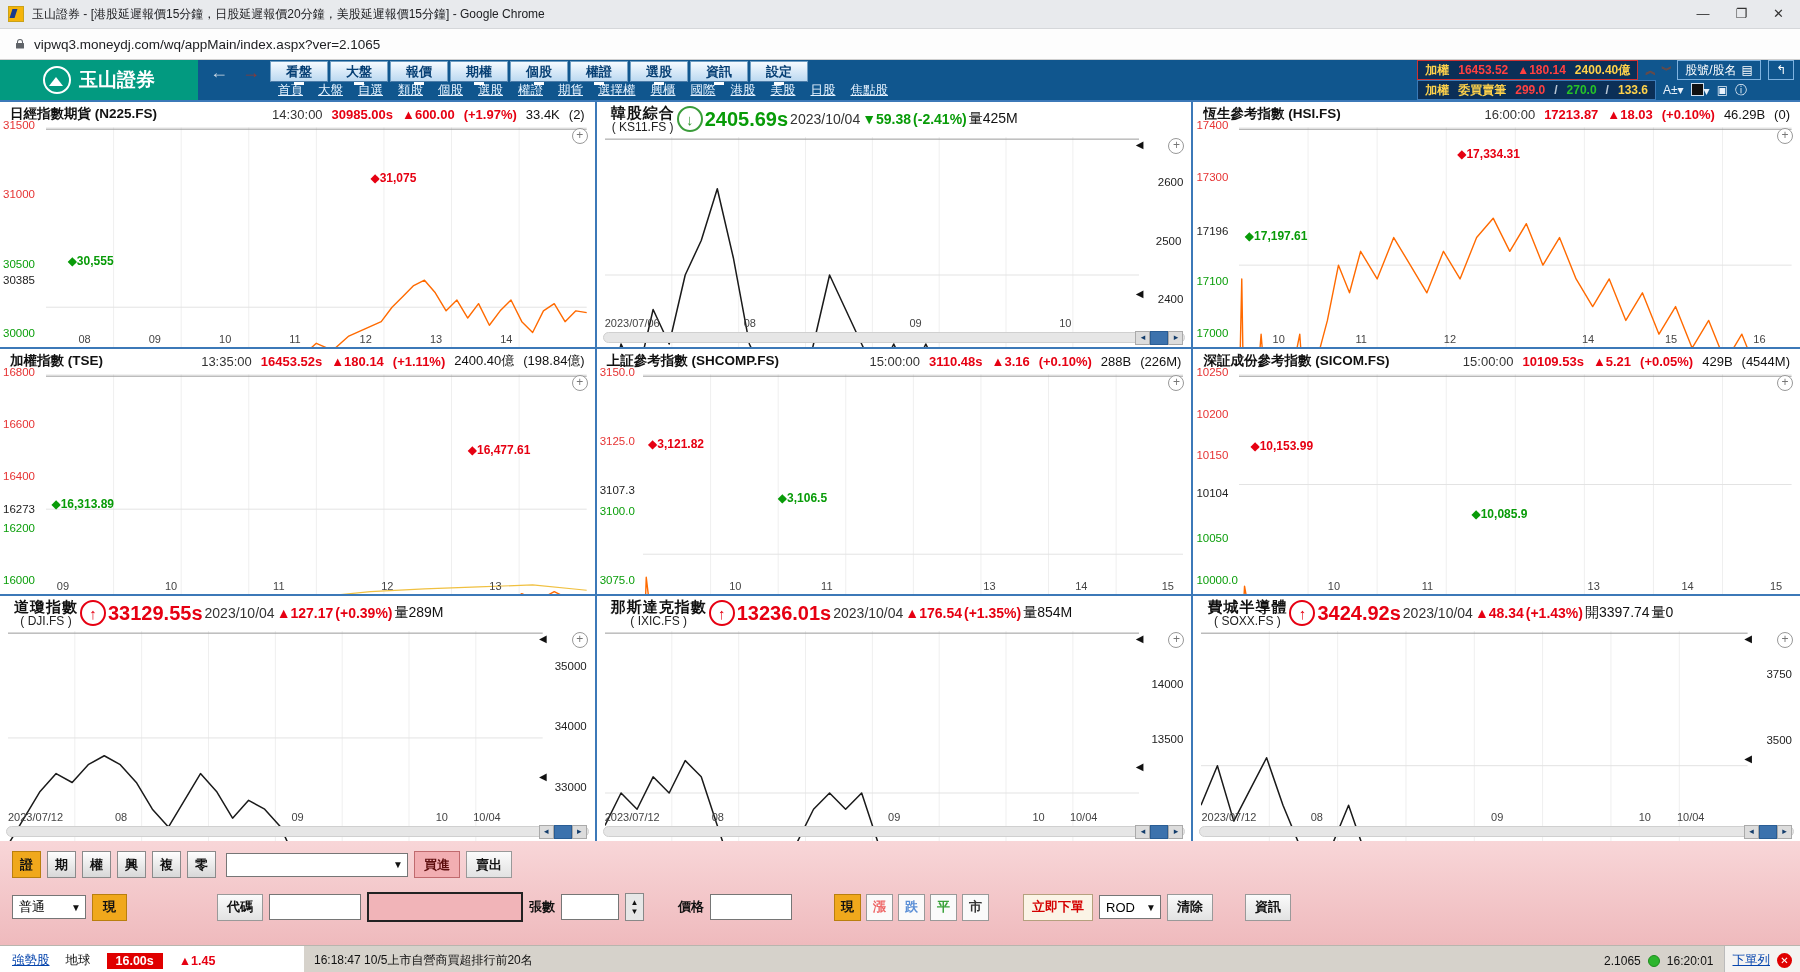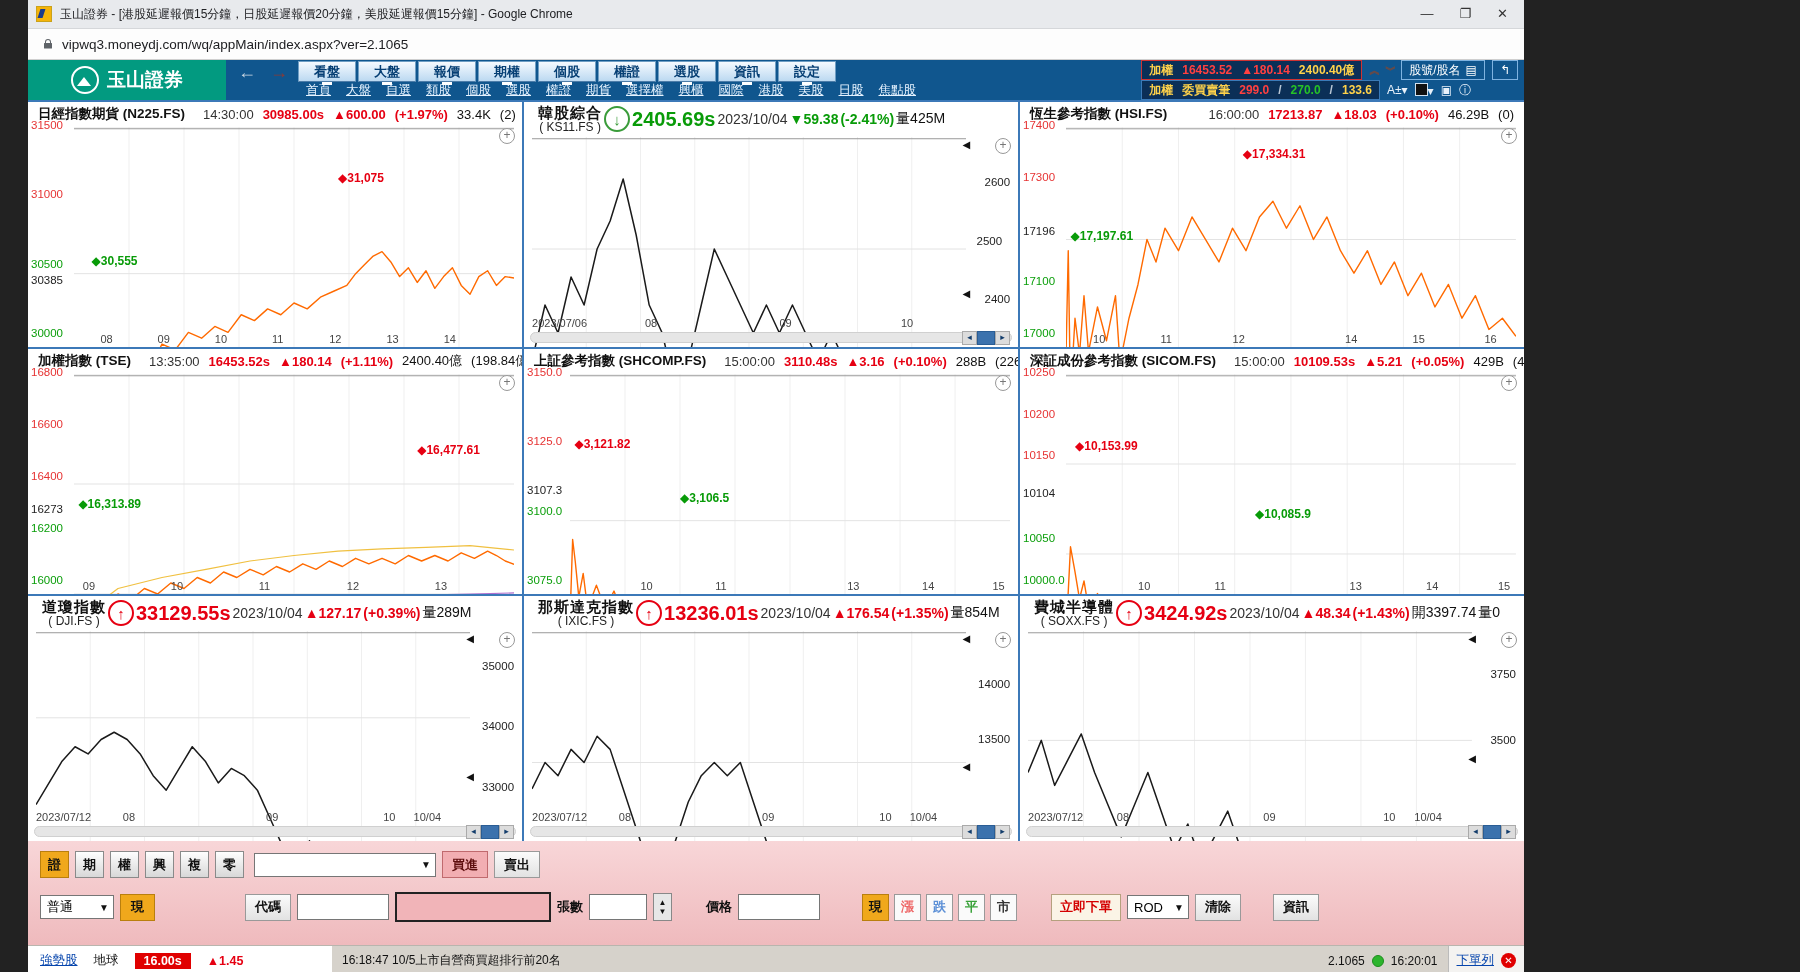--- a/index.html
+++ b/index.html
@@ -1,17 +1,17 @@
 <!DOCTYPE html>
 <html><head>
 <meta charset="utf-8">
 <style>
   html,body{margin:0;padding:0;background:#222;}
-  .app{width:1496px;height:972px;position:relative;overflow:hidden;background:#0f766e;
-       font-family:"Liberation Sans","DejaVu Sans",sans-serif;margin-left:28px;-webkit-font-smoothing:antialiased;}
+  .app{width:1800px;height:972px;position:relative;overflow:hidden;background:#0f766e;
+       font-family:"Liberation Sans","DejaVu Sans",sans-serif;-webkit-font-smoothing:antialiased;}
   
   .titlebar{height:28px;background:#e8eaed;display:flex;align-items:center;padding:0 8px;gap:8px;border-bottom:1px solid #d5d7da;}
   .favicon{width:14px;height:14px;background:#f5b40a;border:1px solid #caa21a;position:relative;flex:none;}
   .favicon::after{content:"";position:absolute;left:2px;top:2px;width:5px;height:9px;background:#1b3b8c;transform:skewX(-18deg);}
   .wtitle{font-size:12px;color:#202124;white-space:nowrap;overflow:hidden;}
   .winbtns{margin-left:auto;display:flex;gap:26px;color:#333;font-size:13px;padding-right:8px;}
   .winbtns span{cursor:default;line-height:28px;}
   .urlbar{height:30px;background:#fdfdfd;border-bottom:1px solid #cfcfcf;display:flex;align-items:center;gap:8px;padding:0 14px;}
   .url{font-size:13.5px;color:#202124;}
   
@@ -359,21 +359,21 @@
             <line x1="0" y1="58.06" x2="100" y2="58.06" stroke="#e3e3e3" vector-effect="non-scaling-stroke"></line>
             <line x1="0" y1="90.32" x2="100" y2="90.32" stroke="#e3e3e3" vector-effect="non-scaling-stroke"></line>
             <line x1="0" y1="0.4" x2="100" y2="0.4" stroke="#9a9a9a" vector-effect="non-scaling-stroke"></line>
             <polyline points="0.0,51.61 3.0,38.71 6.0,45.16 9.0,32.26 12.0,38.71 15.0,25.81 18.0,19.35 21.0,9.68 24.0,22.58 27.0,38.71 30.0,45.16 33.0,58.06 36.0,51.61 39.0,38.71 42.0,25.81 45.0,32.26 48.0,38.71 51.0,45.16 54.0,38.71 57.0,45.16 60.0,38.71 63.0,45.16 66.0,51.61 69.0,45.16 72.0,51.61 75.0,58.06 78.0,64.52 81.0,58.06 84.0,64.52 87.0,70.97 90.0,64.52 93.0,77.42 96.0,83.87 100.0,88.39" fill="none" stroke="#1a1a1a" stroke-width="1.5" vector-effect="non-scaling-stroke" stroke-linejoin="round"></polyline>
           </svg>
           <div class="plotov" style="left: 8px; right: 52px;">
             <span class="mk" style="top: calc(88.39% - 7px);">◀</span>
             <span class="mk" style="top: 2px;">◀</span>
           </div>
           <span class="ylab " style="top: calc(25.81% - 6px); right: 8px;">2600</span>
-          <span class="ylab " style="top: calc(58.06% - 6px); right: 16px;">2500</span>
+          <span class="ylab " style="top: calc(58.06% - 6px); right: 10px;">2500</span>
           <span class="ylab " style="top: calc(90.32% - 6px); right: 8px;">2400</span>
           <span class="zoomi">+</span>
         </div>
         <div class="xrow" style="margin-left: 8px; margin-right: 52px;">
           <span class="xlab" style="left: 0%;">2023/07/06</span>
           <span class="xlab" style="left: 26%;">08</span>
           <span class="xlab" style="left: 57%;">09</span>
           <span class="xlab" style="left: 85%;">10</span>
         </div>
         <div class="scroll">

